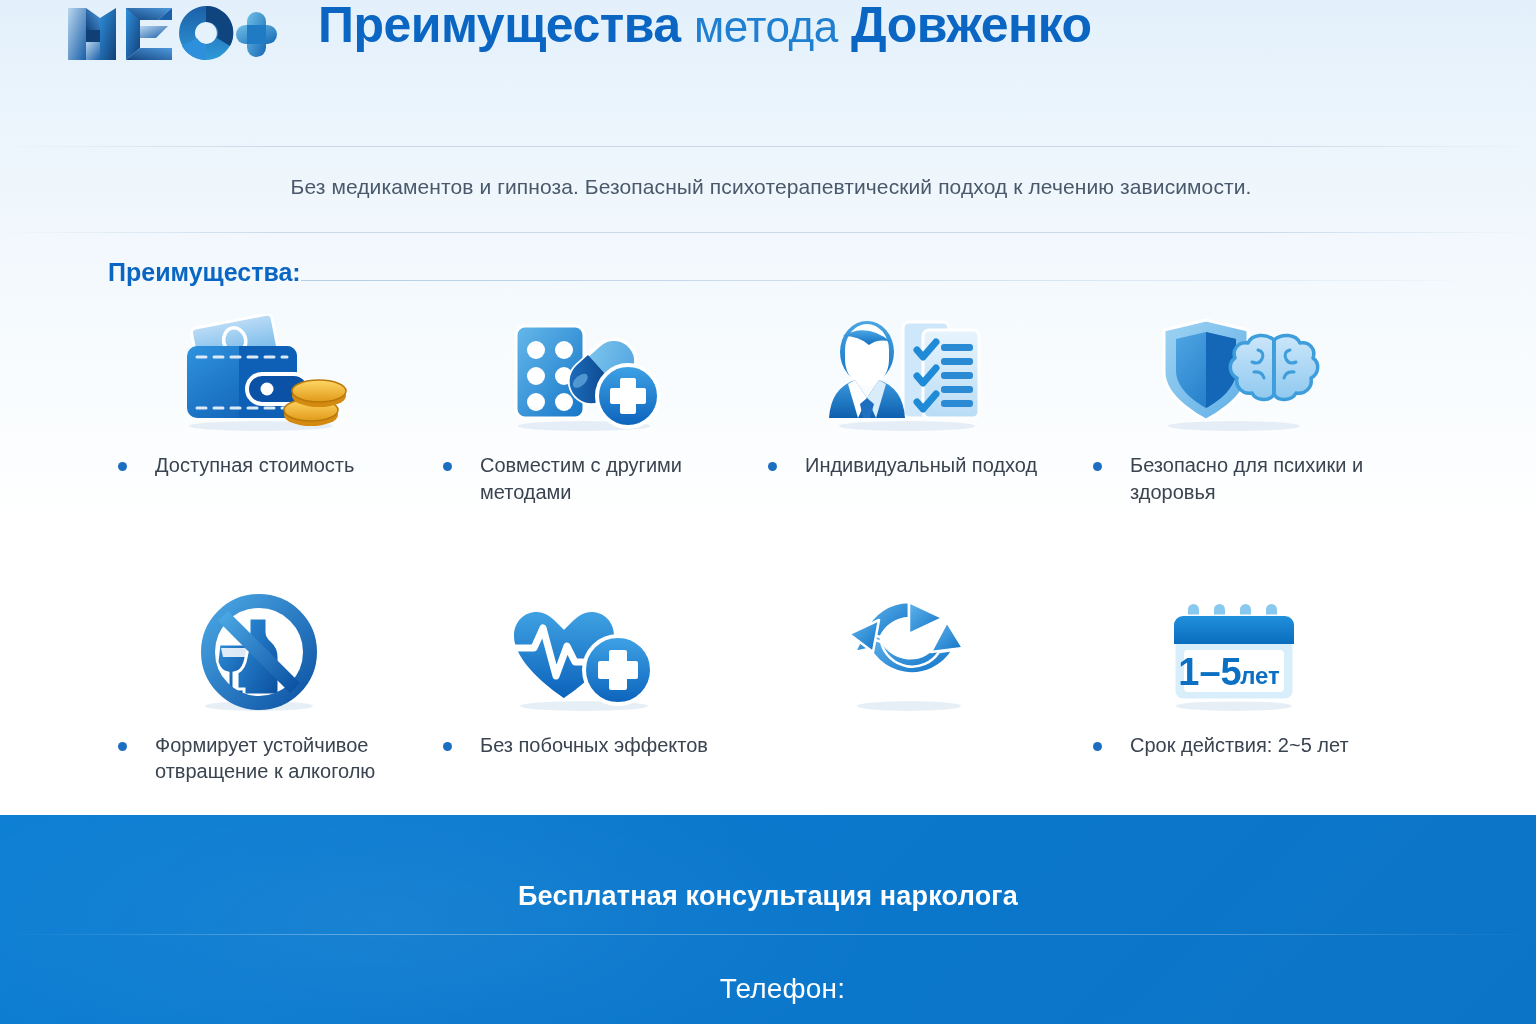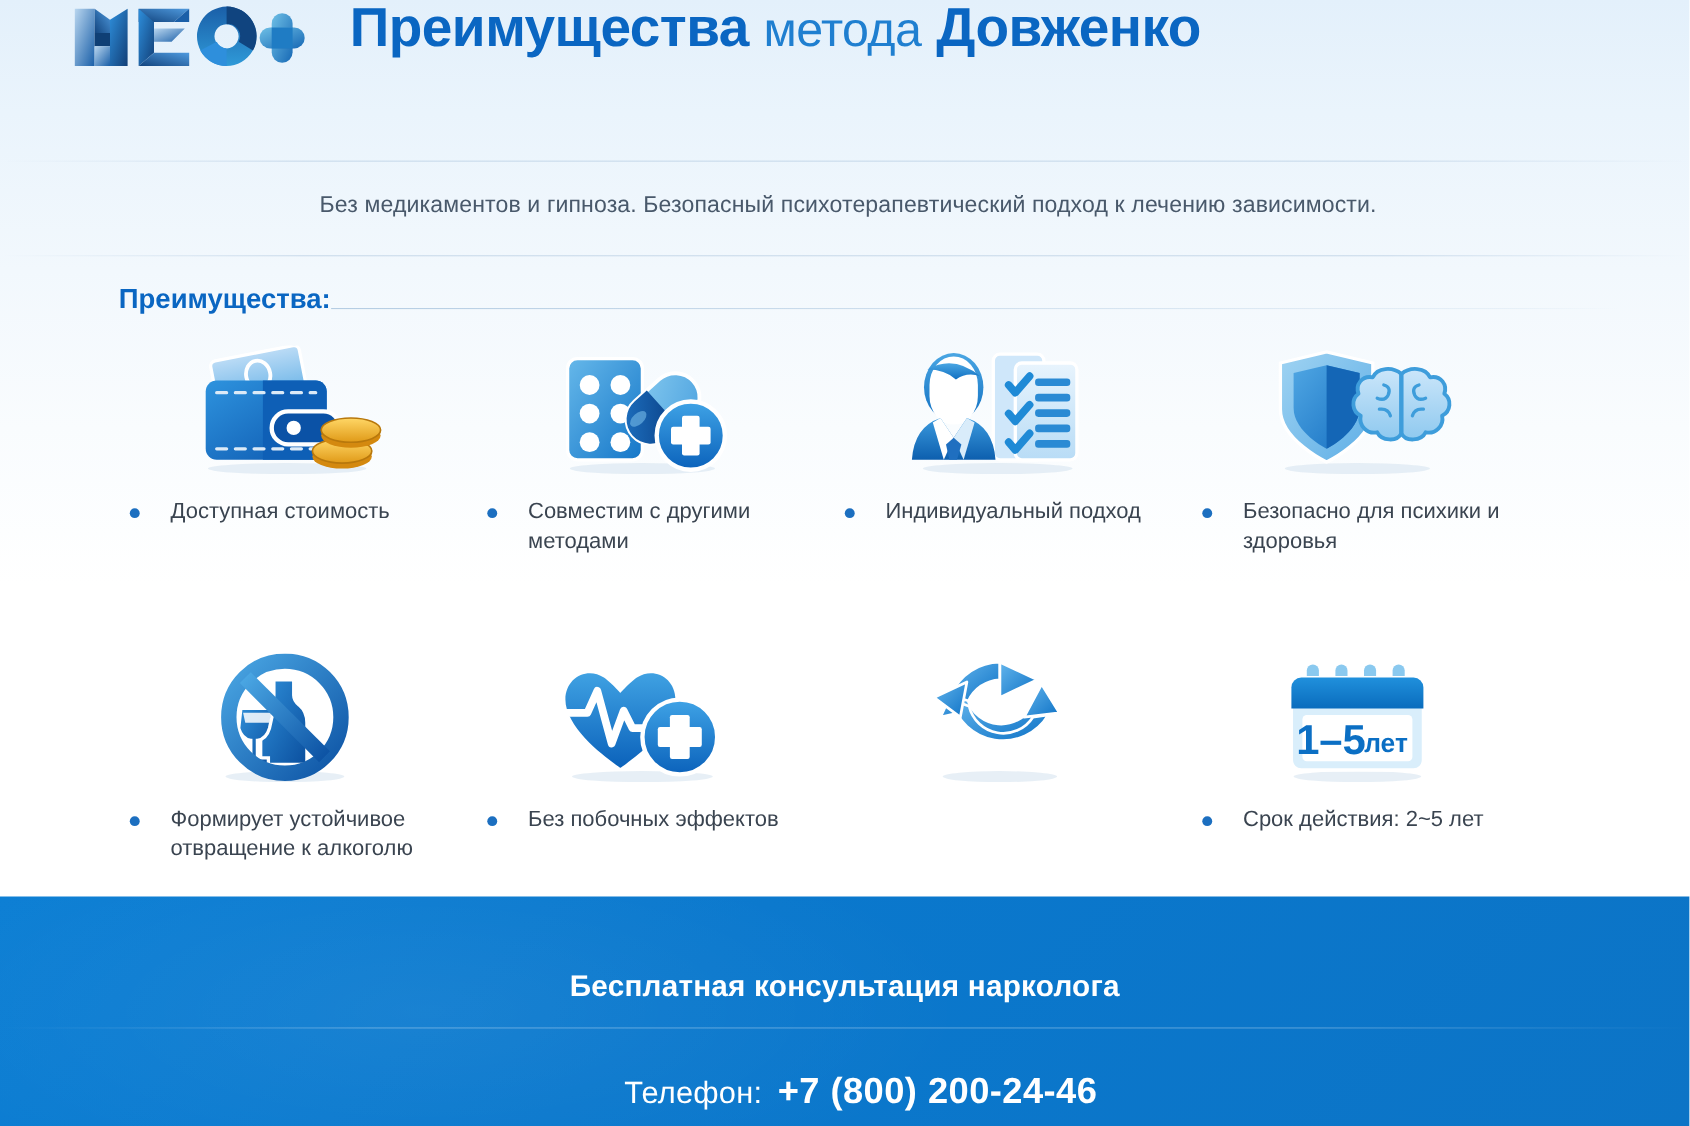--- a/index.html
+++ b/index.html
@@ -512,17 +512,16 @@
       </div>
     </div>
 
   </div>
 
   <div class="footer">
     <div class="footer-title">Бесплатная консультация нарколога</div>
     <div class="footer-divider"></div>
     <div class="footer-phone">
       <span>Телефон:</span>
-      <span class="num">+7 (800) 200-24-46</span>
     </div>
   </div>
 
 </div>
 
 </body></html>

